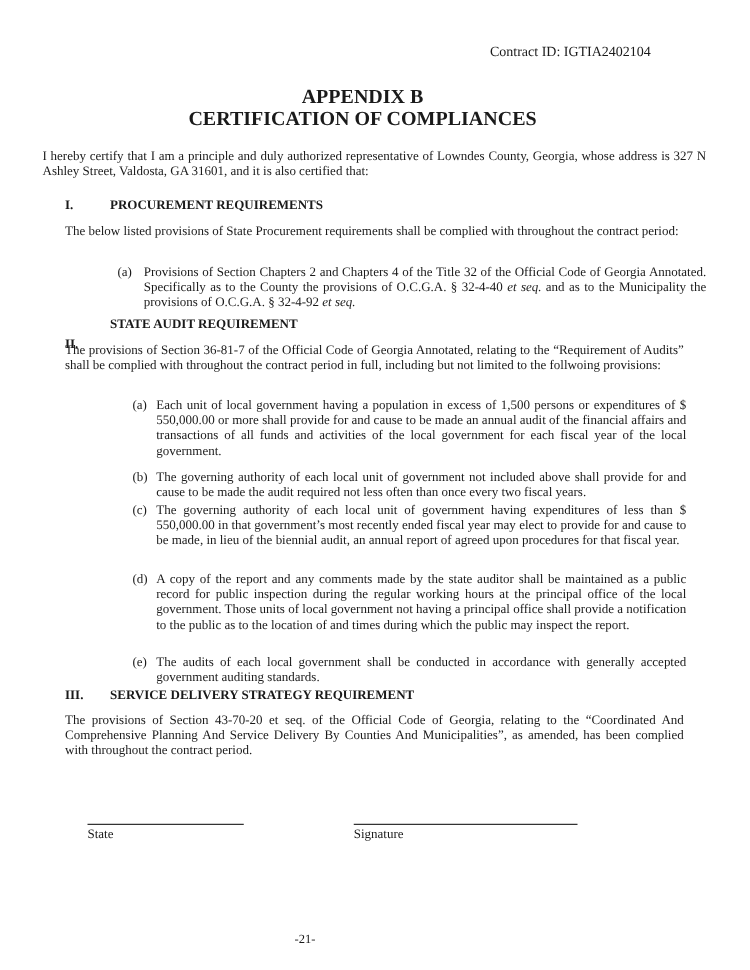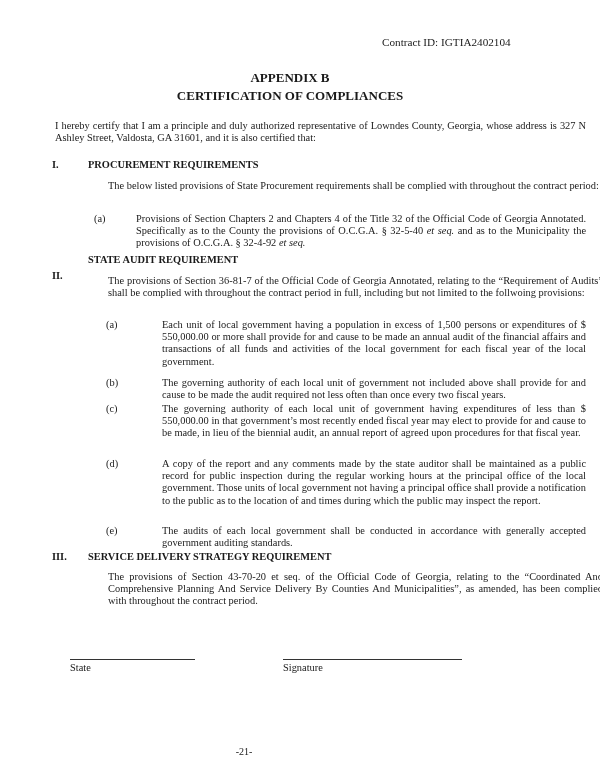--- a/index.html
+++ b/index.html
@@ -2,54 +2,54 @@
 <html><head>
 <meta charset="utf-8">
 <style>
   html, body { margin: 0; padding: 0; background: #ffffff; }
   body {
     width: 600px; height: 776px; position: relative; overflow: hidden;
     font-family: "Liberation Serif", "DejaVu Serif", serif;
     color: #1a1a1a; font-size: 10.4px; line-height: 12.2px;
   }
   .abs { position: absolute; }
-  .contract-id { left: 382px; top: 36px; font-size: 11.2px; }
-  .center-title { left: 0; width: 580px; text-align: center; font-weight: bold; font-size: 13px; }
+  .contract-id { left: 392px; top: 36px; font-size: 11.2px; }
+  .center-title { left: 0; width: 580px; text-align: center; font-weight: bold; font-size: 16px; }
   .appendix { top: 72px; }
   .cert { top: 90px; }
   .intro { left: 34px; top: 120px; width: 531px; text-align: justify; }
   .sec-num { left: 52px; font-weight: bold; }
   .sec-title { left: 88px; font-weight: bold; }
-  .body-text { left: 87px; width: 495px; text-align: justify; }
+  .body-text { left: 52px; width: 495px; text-align: justify; }
   .item-label-a1 { left: 94px; }
   .item-text-a1 { left: 115px; width: 450px; text-align: justify; }
   .item-label { left: 106px; }
-  .item-text { left: 141px; width: 424px; text-align: justify; }
+  .item-text { left: 125px; width: 424px; text-align: justify; }
   .line { position: absolute; height: 0; border-top: 1px solid #333; }
-  .just-last { text-align-last: left; margin-left: 21px; }
+  .just-last { text-align-last: left; }
   .page-num { left: 0; width: 488px; top: 746px; text-align: center; font-size: 10px; }
   i { font-style: italic; }
 </style>
 </head>
 <body>
 
 <div>
 
   <div class="abs contract-id">Contract ID:  IGTIA2402104</div>
 
   <div class="abs center-title appendix">APPENDIX B</div>
   <div class="abs center-title cert">CERTIFICATION OF COMPLIANCES</div>
 
   <div class="abs intro just-last">I hereby certify that I am a principle and duly authorized representative of Lowndes County, Georgia, whose address is 327 N Ashley Street, Valdosta, GA  31601, and it is also certified that:</div>
 
   <div class="abs sec-num" style="top:159px;">I.</div>
   <div class="abs sec-title" style="top:159px;">PROCUREMENT REQUIREMENTS</div>
   <div class="abs body-text just-last" style="top:180px;">The below listed provisions of State Procurement requirements shall be complied with throughout the contract period:</div>
   <div class="abs item-label-a1" style="top:213px;">(a)</div>
-  <div class="abs item-text-a1 just-last" style="top:213px;"><span>Provisions of Section Chapters 2 and Chapters 4 of the Title 32 of the Official Code of Georgia Annotated.  Specifically as to the County the provisions of O.C.G.A. § 32-5-40 </span><i>et seq.</i><span> and as to the Municipality the provisions of O.C.G.A. § 32-4-92 </span><i>et seq.</i></div>
+  <div class="abs item-text-a1 just-last" style="top:213px;"><span>Provisions of Section Chapters 2 and Chapters 4 of the Title 32 of the Official Code of Georgia Annotated.  Specifically as to the County the provisions of O.C.G.A. § 32-4-40 </span><i>et seq.</i><span> and as to the Municipality the provisions of O.C.G.A. § 32-4-92 </span><i>et seq.</i></div>
 
   <div class="abs sec-num" style="top:270px;">II.</div>
   <div class="abs sec-title" style="top:254px;">STATE AUDIT REQUIREMENT</div>
   <div class="abs body-text just-last" style="top:275px;">The provisions of Section 36-81-7 of the Official Code of Georgia Annotated, relating to the “Requirement of Audits” shall be complied with throughout the contract period in full, including but not limited to the follwoing provisions:</div>
 
   <div class="abs item-label" style="top:319px;">(a)</div>
   <div class="abs item-text just-last" style="top:319px;">Each unit of local government having a population in excess of 1,500 persons or expenditures of $ 550,000.00 or more shall provide for and cause to be made an annual audit of the financial affairs and transactions of all funds and activities of the local government for each fiscal year of the local government.</div>
 
   <div class="abs item-label" style="top:377px;">(b)</div>
   <div class="abs item-text just-last" style="top:377px;font-family:Liberation Serif, serif;">The governing authority of each local unit of government not included above shall provide for and cause to be made the audit required not less often than once every two fiscal years.</div>

